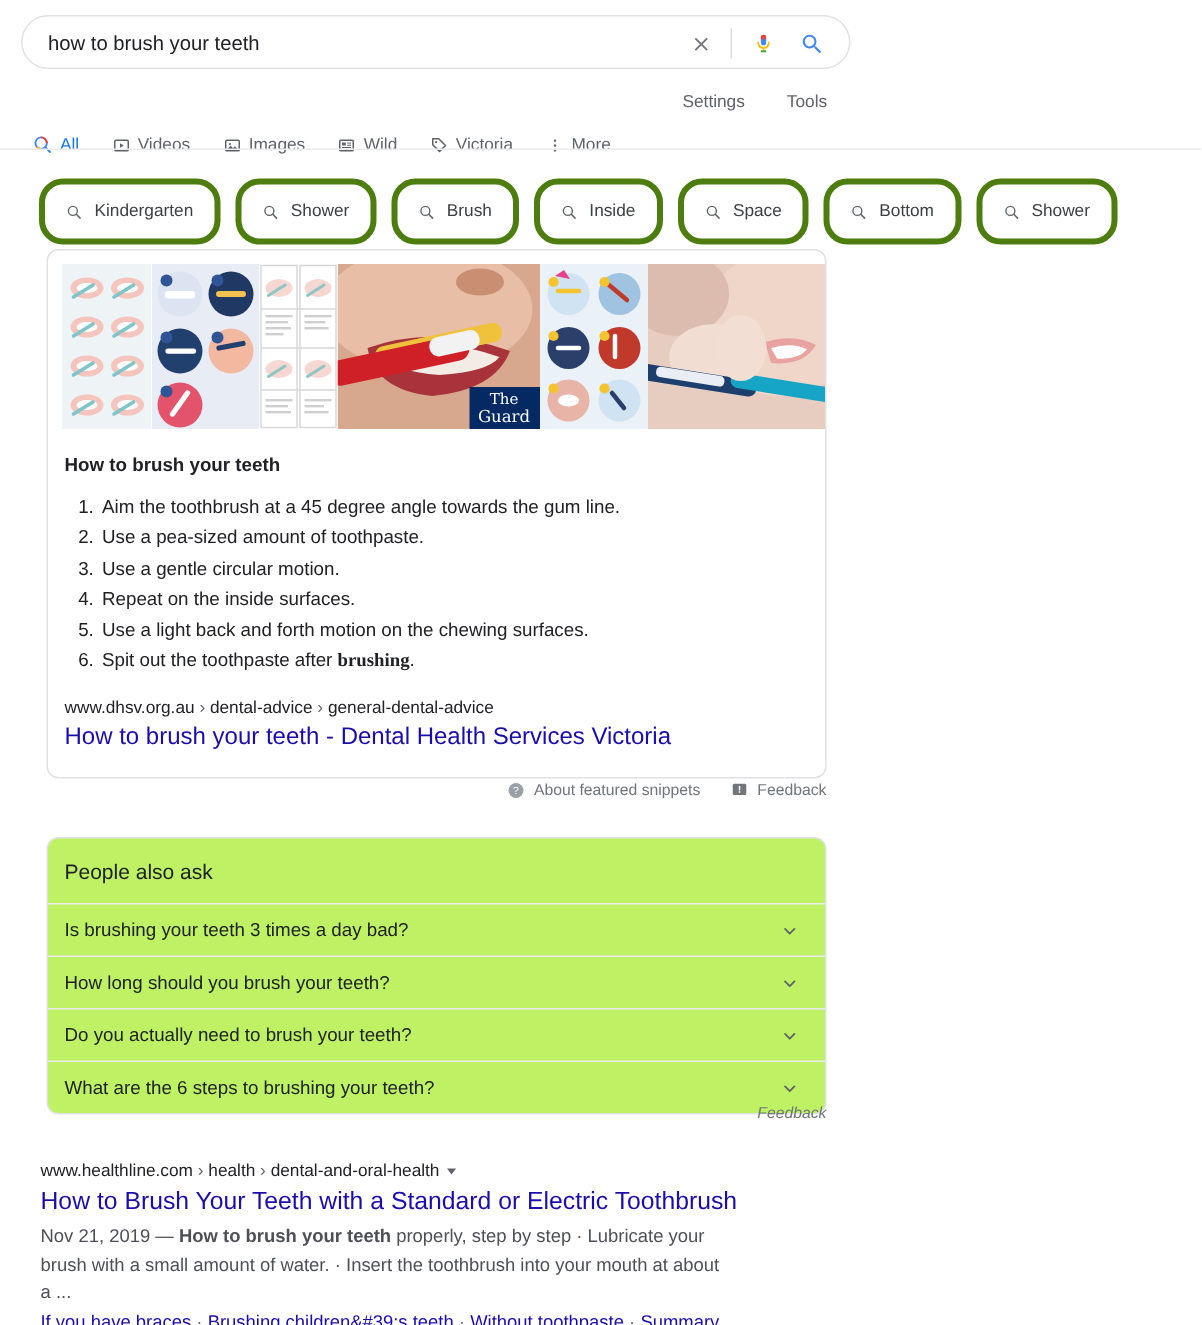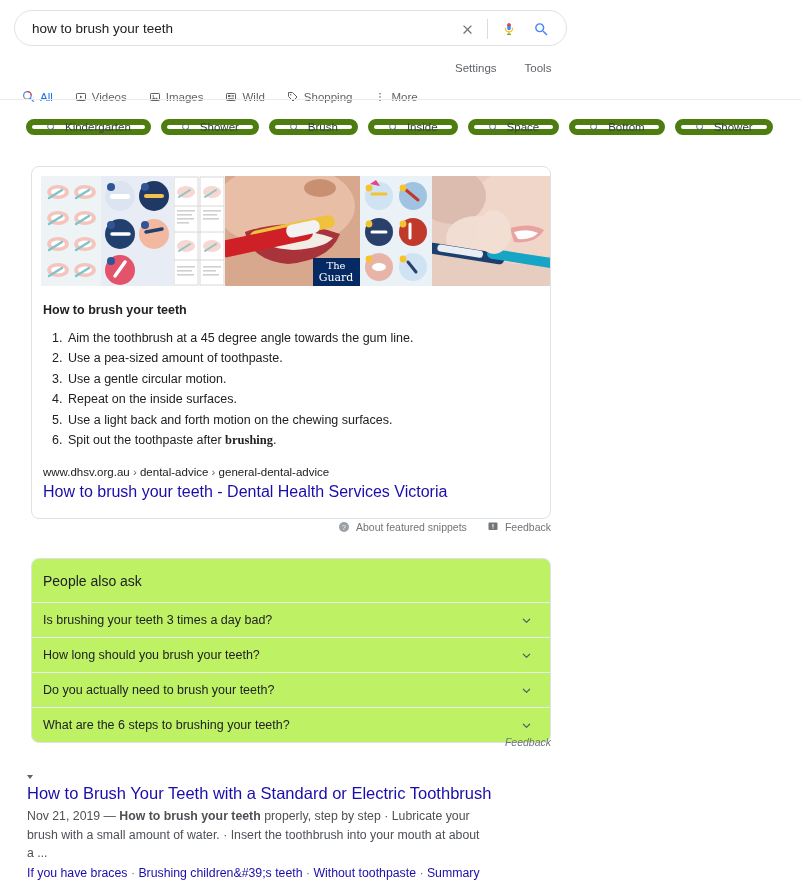--- a/index.html
+++ b/index.html
@@ -43,22 +43,22 @@
     margin-top: 28px;
   }
   .navtab.active { color:#1a73e8; }
   .navright { position:absolute; left: 455px; top: 62px; display:flex; align-items:center; }
   .navright > div { font-size: 11.5px; color:#5f6368; margin-right: 28px; cursor:pointer; white-space:nowrap;}
 
   
   .chips { position:absolute; left: 26px; top: 119px; display:flex; align-items:center; }
   .chip {
     display:flex; align-items:center; gap:8px;
-    height: 16px; padding: 0 14px;
-    border: 6px solid #4d7c0f; border-radius: 16px;
+    height: 44px; padding: 0 14px;
+    border: 4px solid #4d7c0f; border-radius: 16px;
     font-size: 11.5px; color:#3c4043; background:#fff;
     margin-right: 10px; cursor:pointer; white-space:nowrap;
   }
 
   
   .card {
     position:absolute; left:31px; top:166px;
     width: 520px;
     border:1px solid #dfe1e5; border-radius:8px; background:#fff;
     overflow:hidden;
@@ -184,21 +184,21 @@
         <rect x="6" y="14" width="12" height="1.4" fill="#5f6368"></rect>
       </svg>
       <span>Wild</span>
     </div>
 
     <div class="navtab">
       <svg width="12" height="12" viewBox="0 0 24 24">
         <path d="M20 12l-8 8-9-9V3h8z" fill="none" stroke="#5f6368" stroke-width="2" stroke-linejoin="round"></path>
         <circle cx="7.5" cy="7.5" r="1.4" fill="#5f6368"></circle>
       </svg>
-      <span>Shopping</span>
+      <span>Victoria</span>
     </div>
 
     <div class="navtab">
       <svg width="12" height="12" viewBox="0 0 24 24">
         <circle cx="12" cy="5.5" r="1.6" fill="#5f6368"></circle>
         <circle cx="12" cy="12" r="1.6" fill="#5f6368"></circle>
         <circle cx="12" cy="18.5" r="1.6" fill="#5f6368"></circle>
       </svg>
       <span>More</span>
     </div>
@@ -485,20 +485,21 @@
     <svg width="15" height="15" viewBox="0 0 24 24">
         <path d="M7 10l5 5 5-5" fill="none" stroke="#5f6368" stroke-width="2" stroke-linecap="round" stroke-linejoin="round"></path>
       </svg>
   </div>
 </div>
 
 <div class="paa-feedback">Feedback</div>
 
 <div class="result">
   <div class="res-url">
+    <span><span>www.healthline.com</span><span class="sep"> › </span><span>health</span><span class="sep"> › </span><span>dental-and-oral-health</span></span>
     <span class="caret-down"></span>
   </div>
   <a class="res-title">How to Brush Your Teeth with a Standard or Electric Toothbrush</a>
   <div class="res-desc">
     <span>Nov 21, 2019</span><span> — </span><b>How to brush your teeth</b><span> properly, step by step · Lubricate your brush with a small amount of water. · Insert the toothbrush into your mouth at about a ...</span>
   </div>
   <div class="res-links">
     <span class="l">If you have braces</span><span class="d"> · </span><span class="l">Brushing children&amp;#39;s teeth</span><span class="d"> · </span><span class="l">Without toothpaste</span><span class="d"> · </span><span class="l">Summary</span>
   </div>
 </div>

